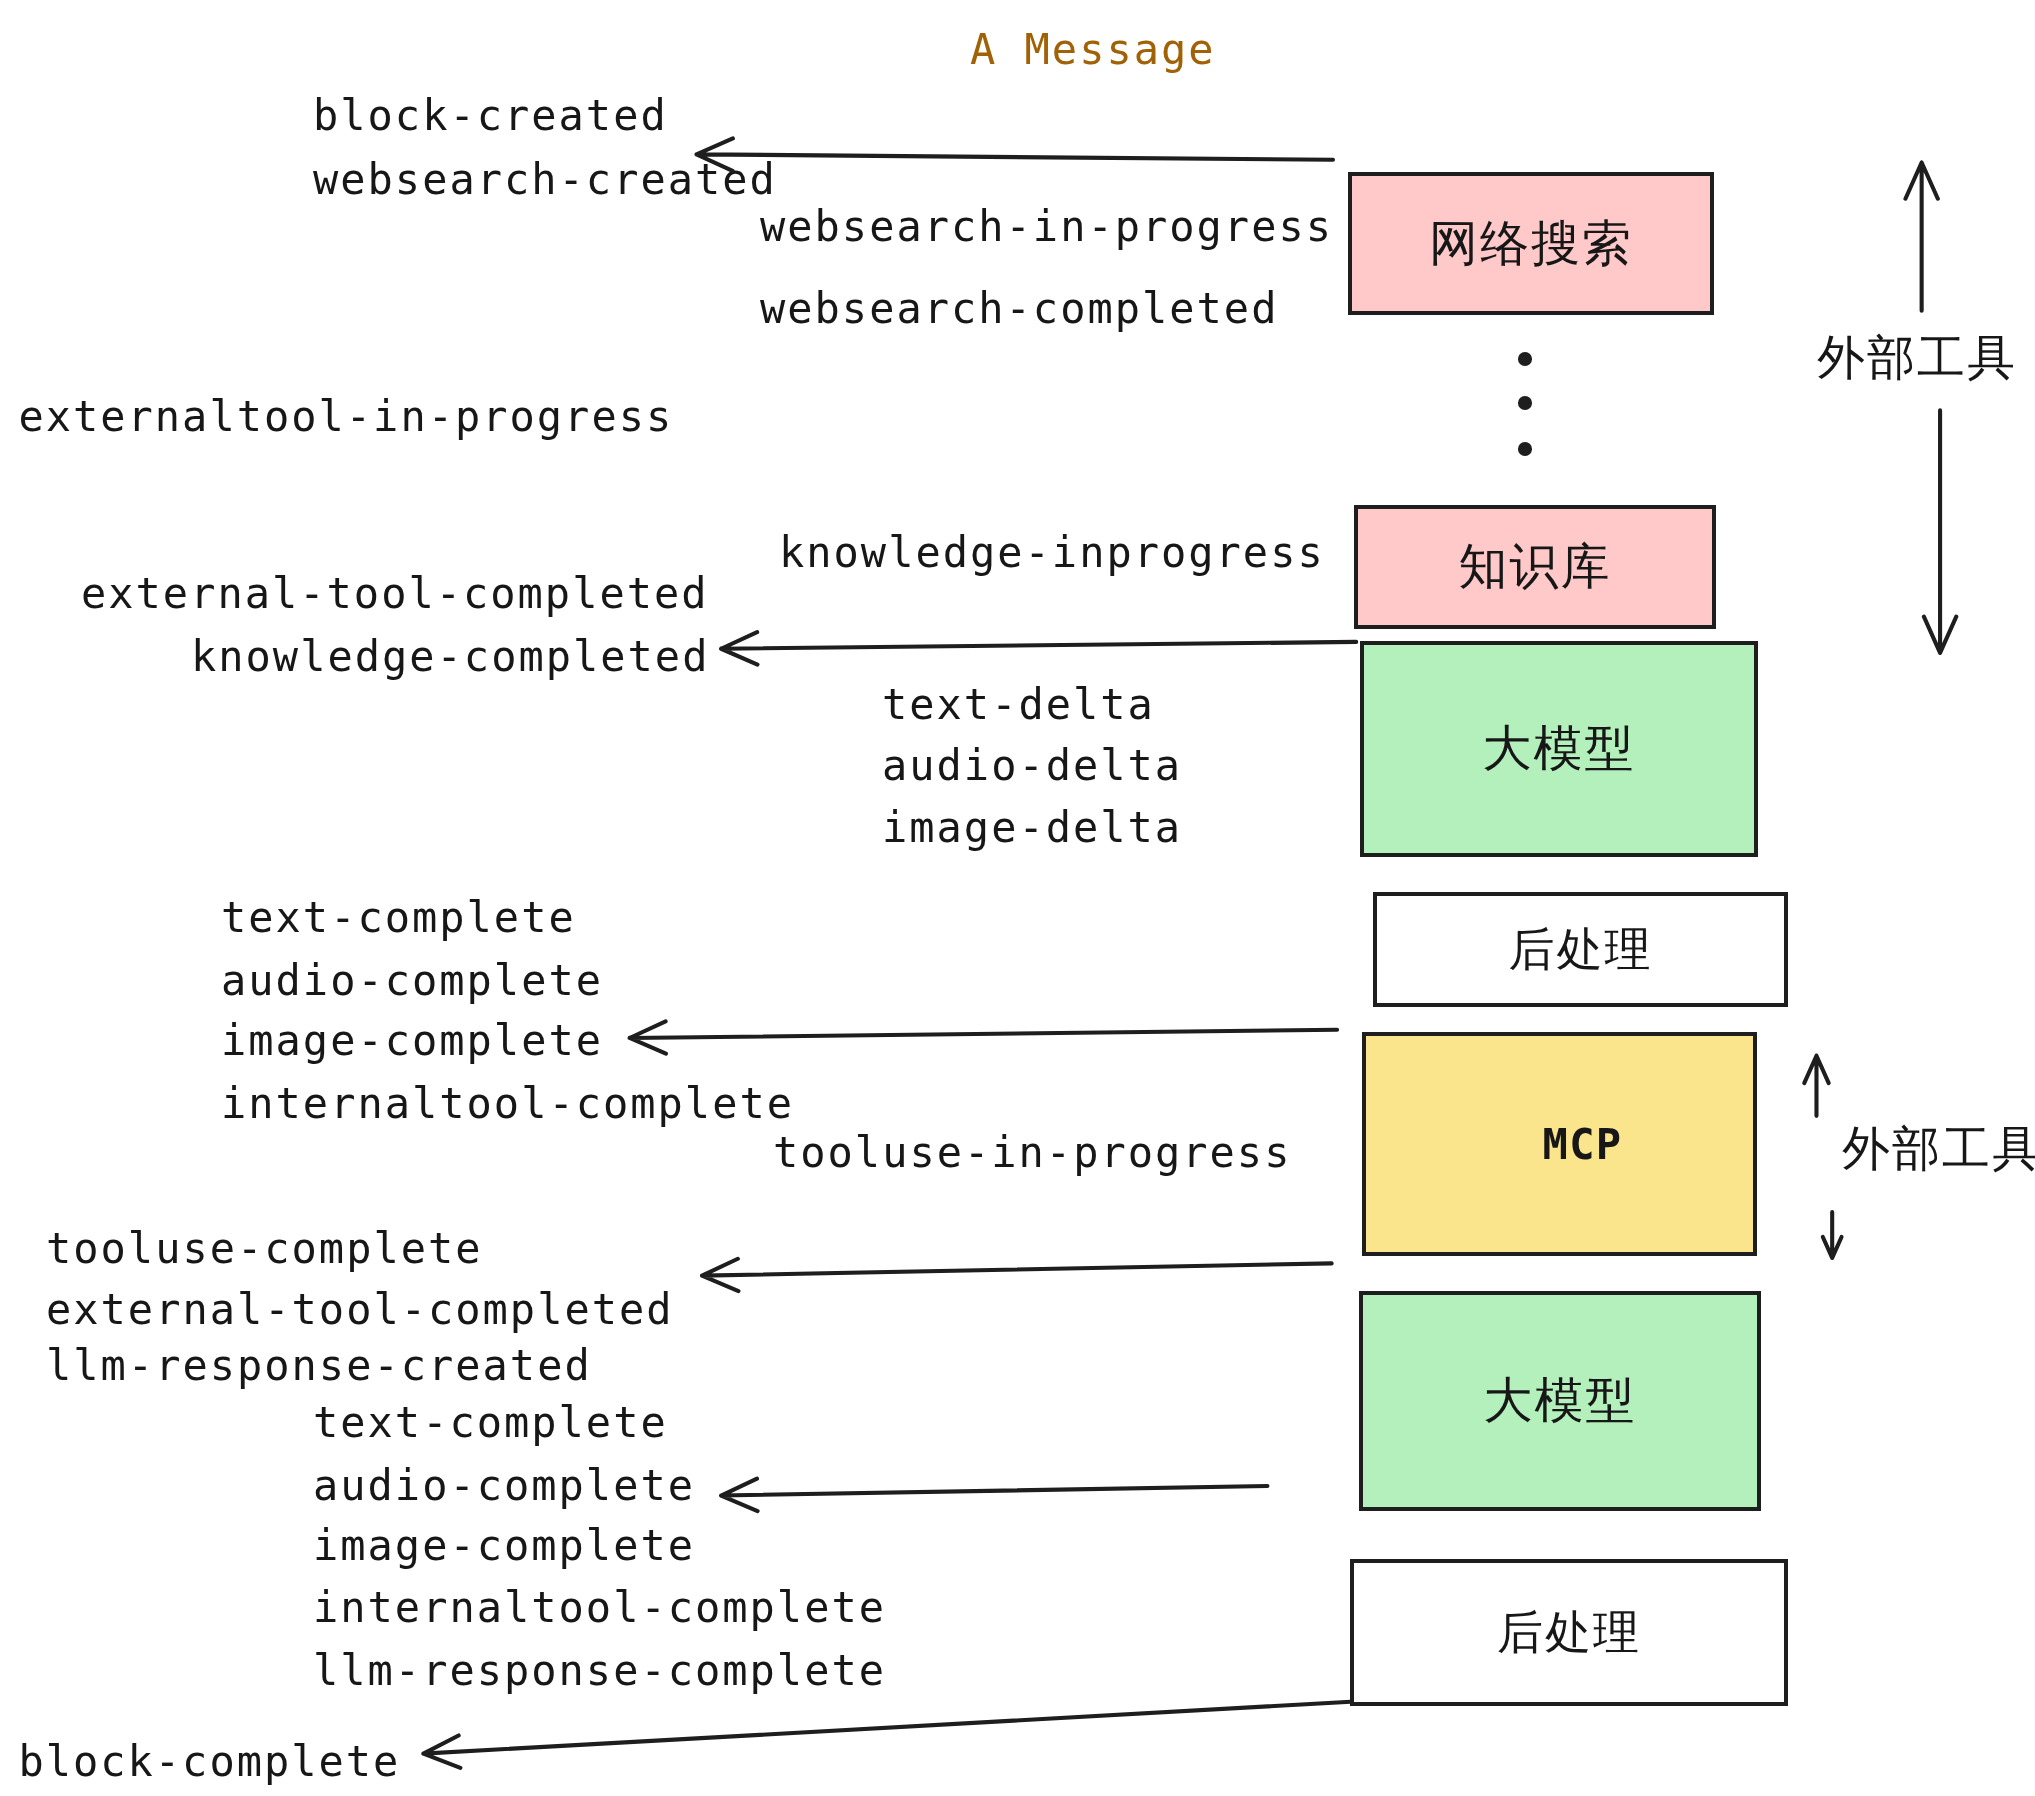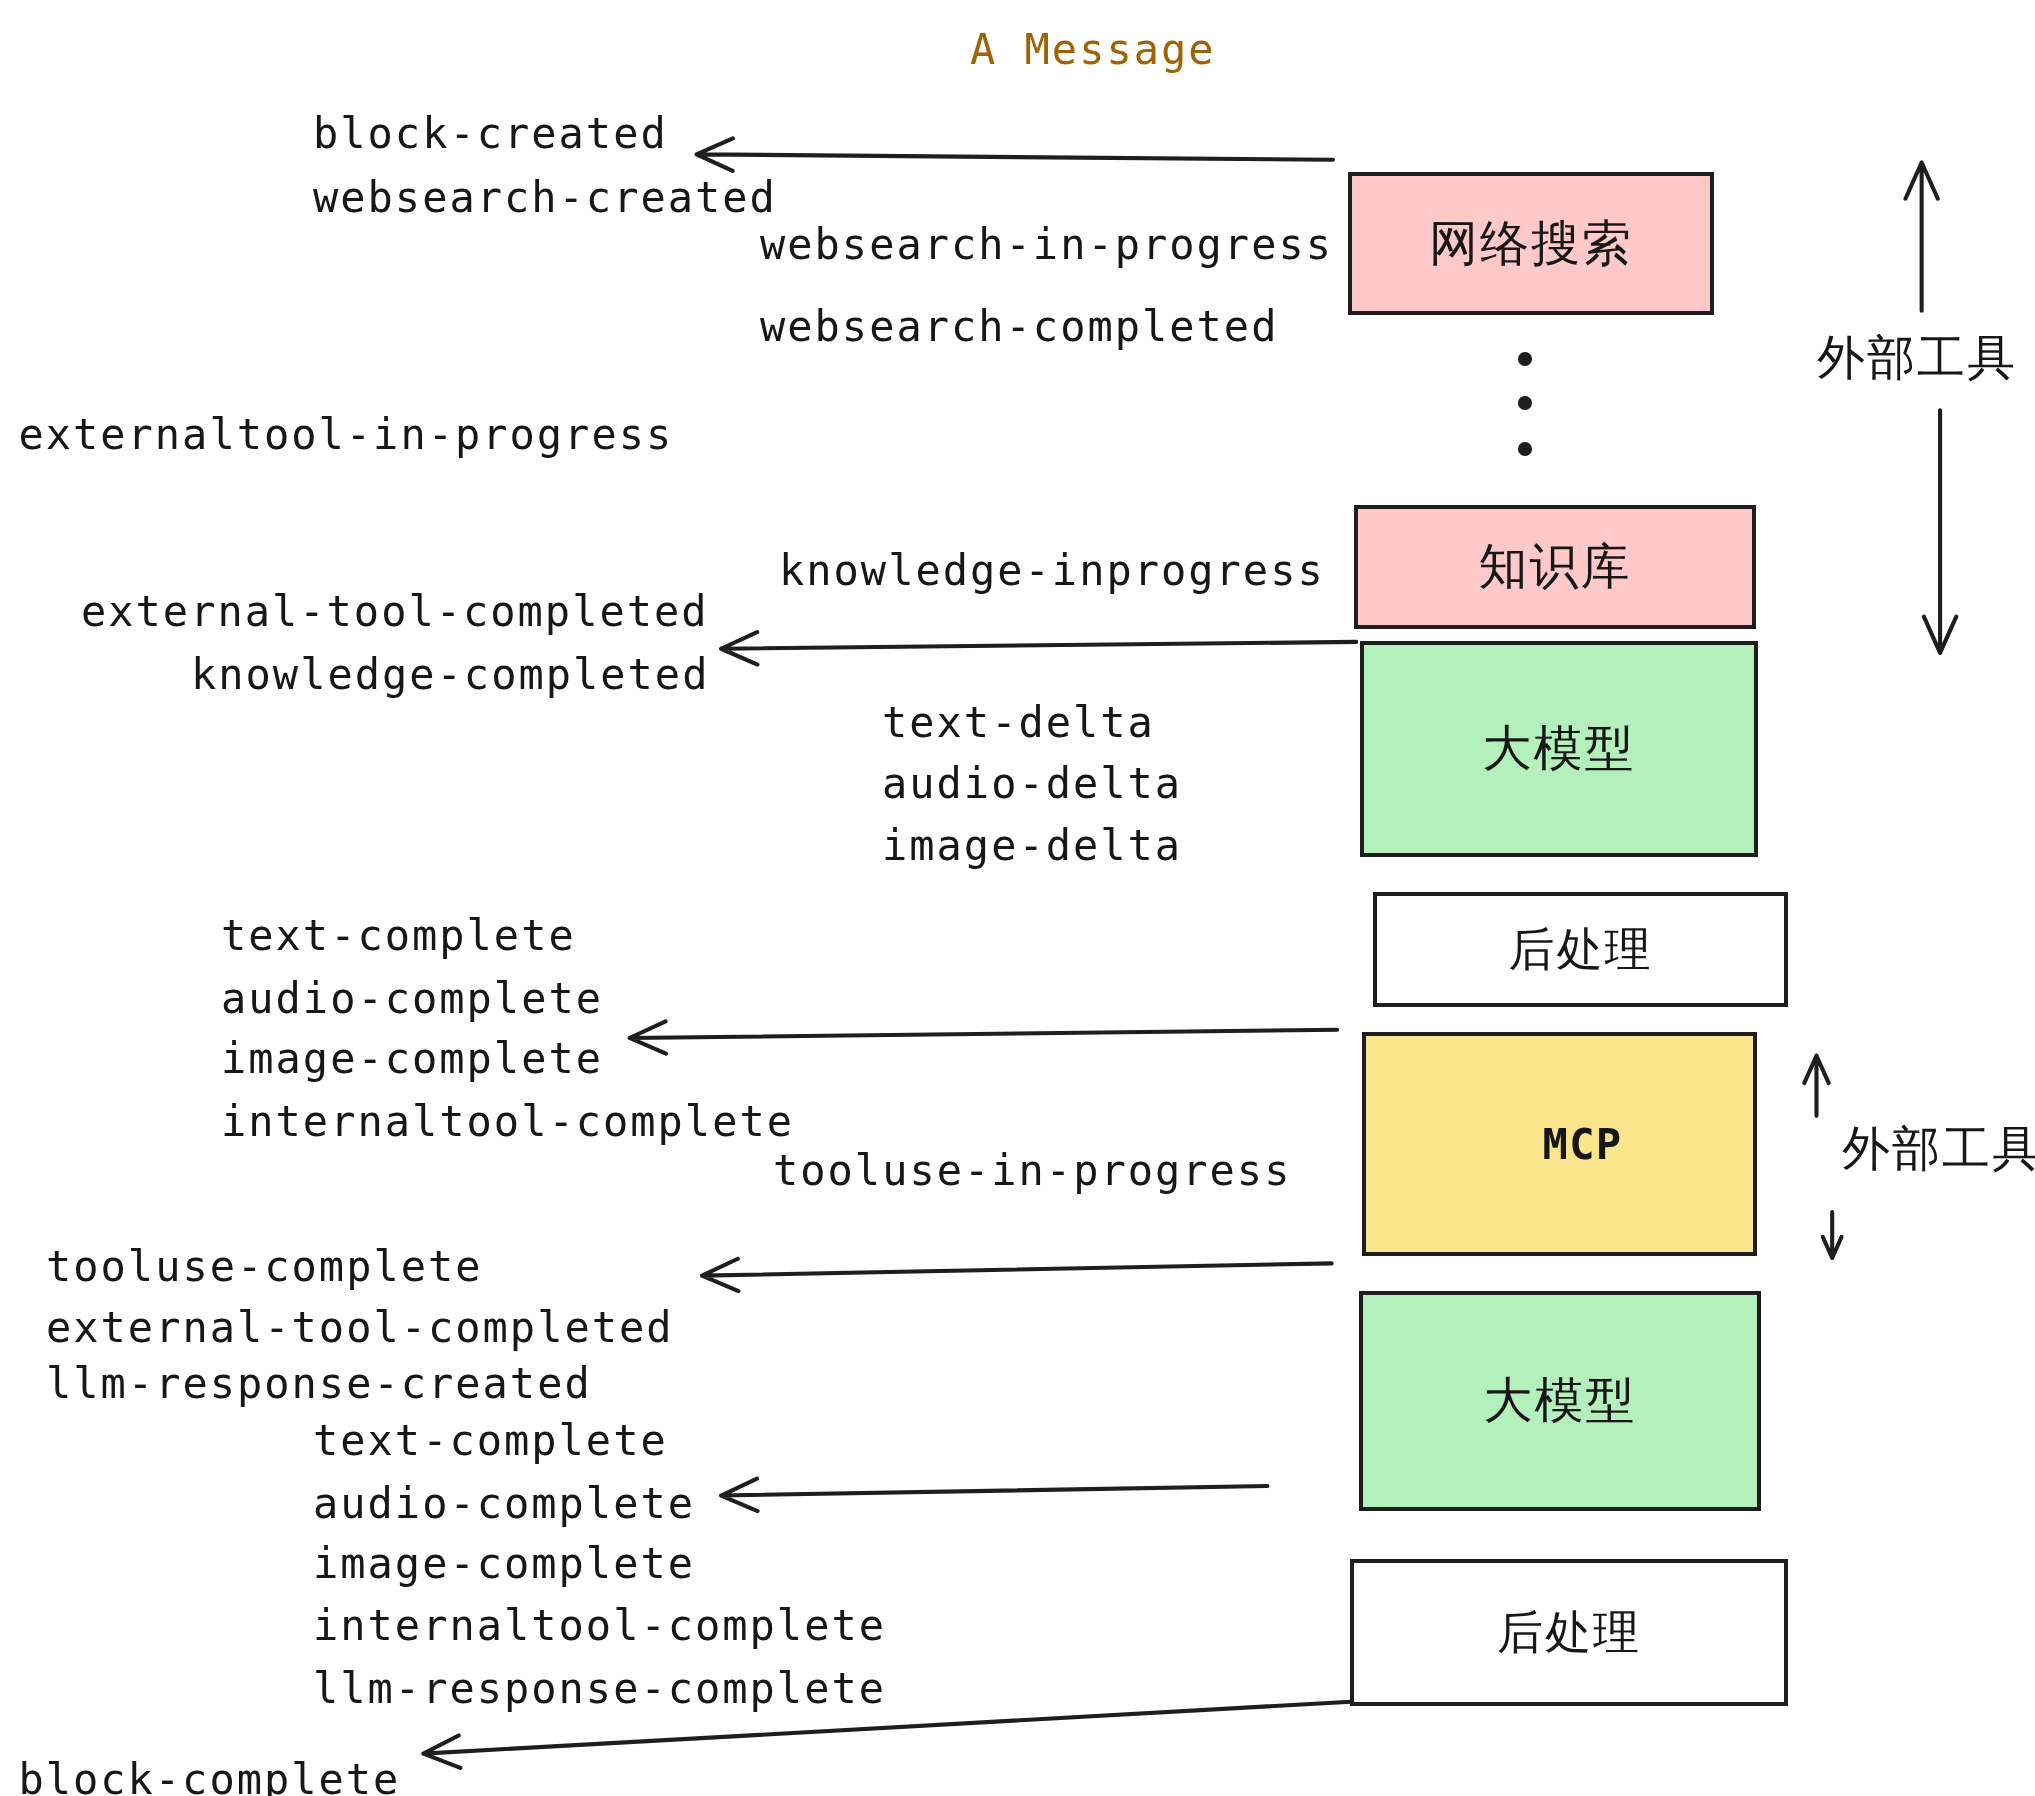--- a/index.html
+++ b/index.html
@@ -12,21 +12,20 @@
     color:#171717;
   }
   .evt{
     position:absolute;
     font-family:"DejaVu Sans Mono", monospace;
     font-size:42px;
     letter-spacing:2px;
     line-height:1.05;
     white-space:nowrap;
     color:#171717;
-    margin-top:18px;
   }
   #page-title{
     position:absolute;
     left:970px;top:24.6px;
     font-size:42px;letter-spacing:2px;
     font-family:"DejaVu Sans Mono", monospace;
     color:#a16207;white-space:nowrap;
   }
   .box{
     position:absolute;
@@ -48,21 +47,21 @@
   }
   #arrow-layer{position:absolute;left:0;top:0;}
 </style>
 </head>
 <body>
 
 <div id="diagram">
   <div id="page-title">A Message</div>
   <div id="layer-boxes">
       <div class="box cjk" style="left: 1348px; top: 172px; width: 366px; height: 143px; background: rgb(255, 201, 201); font-size: 49px;">网络搜索</div>
-      <div class="box cjk" style="left: 1354px; top: 505px; width: 402px; height: 124px; background: rgb(255, 201, 201); font-size: 49px;">知识库</div>
+      <div class="box cjk" style="left: 1354px; top: 505px; width: 362px; height: 124px; background: rgb(255, 201, 201); font-size: 49px;">知识库</div>
       <div class="box cjk" style="left: 1360px; top: 641px; width: 398px; height: 216px; background: rgb(179, 240, 188); font-size: 49px;">大模型</div>
       <div class="box cjk" style="left: 1373px; top: 892px; width: 415px; height: 115px; background: rgb(255, 255, 255); font-size: 46px;">后处理</div>
       <div class="box mono" style="left: 1362px; top: 1032px; width: 395px; height: 224px; background: rgb(250, 228, 140); font-size: 42px;">MCP</div>
       <div class="box cjk" style="left: 1359px; top: 1291px; width: 402px; height: 220px; background: rgb(179, 240, 188); font-size: 49px;">大模型</div>
       <div class="box cjk" style="left: 1350px; top: 1559px; width: 438px; height: 147px; background: rgb(255, 255, 255); font-size: 46px;">后处理</div>
     </div>
   <div id="layer-labels">
       <div class="evt" style="left: 313px; top: 94px;">block-created</div>
       <div class="evt" style="left: 313px; top: 158px;">websearch-created</div>
       <div class="evt" style="left: 760px; top: 205px;">websearch-in-progress</div>

